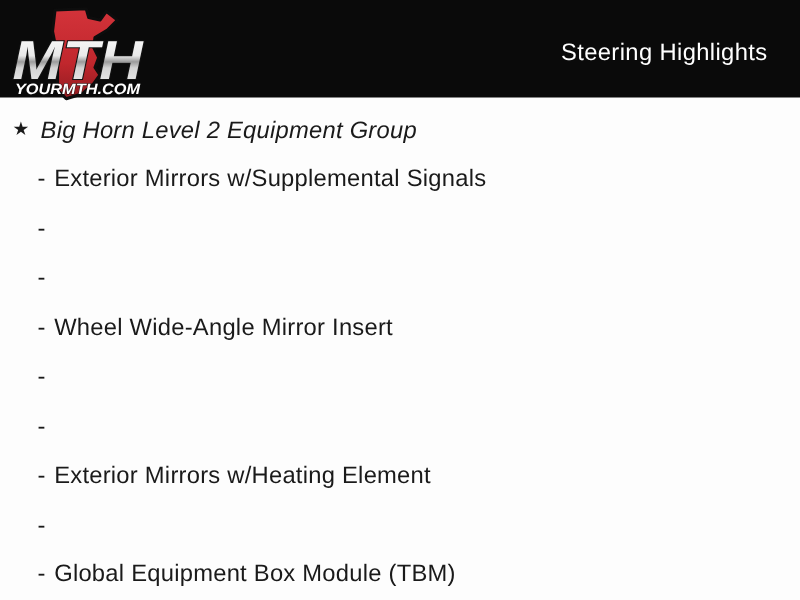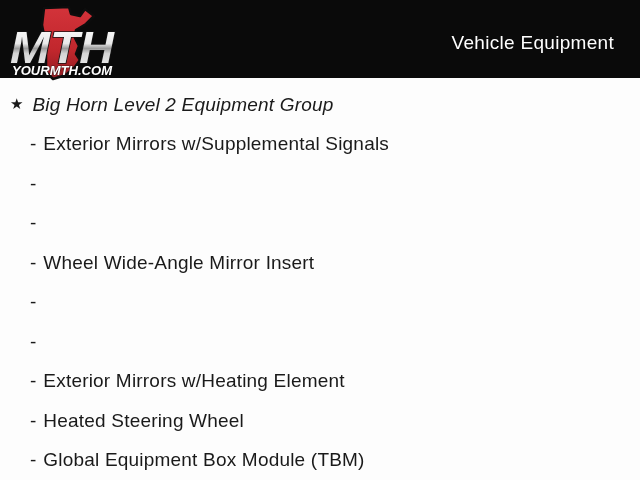--- a/index.html
+++ b/index.html
@@ -60,21 +60,21 @@
             <stop offset="60%" stop-color="#c1272d"></stop>
             <stop offset="100%" stop-color="#8f1b20"></stop>
           </linearGradient>
         </defs>
         <path d="M 36,3 L 61,2 L 63,9 L 72,11 L 77,4 L 86,11 L 78,19 L 68,25 L 67,33 L 71,41 L 68,49 L 72,55 L 67,62 L 58,70 L 45,74 L 38,67 L 38,40 L 34,20 Z" fill="url(#redshade)" stroke="#0d0d0d" stroke-width="2.5" stroke-linejoin="round"></path>
         <text x="2" y="58" font-size="44" font-weight="bold" font-style="italic" font-family="Liberation Sans, sans-serif" fill="url(#chrome)" stroke="#141414" stroke-width="1.6" paint-order="stroke" textLength="104" lengthAdjust="spacingAndGlyphs">MTH</text>
         <text x="4" y="70" font-size="12" font-weight="bold" font-style="italic" font-family="Liberation Sans, sans-serif" fill="#ffffff" stroke="#0a0a0a" stroke-width="0.6" paint-order="stroke" textLength="100" lengthAdjust="spacingAndGlyphs">YOURMTH.COM</text>
       </svg>
     </div>
 
-    <div class="header-title">Vehicle Equipment</div>
+    <div class="header-title">Steering Highlights</div>
   </header>
 
   <main class="content">
 
     <div class="row group-row">
       <span class="star">★</span>
       <span class="group-label">Big Horn Level 2 Equipment Group</span>
     </div>
 
     <div id="items-container">
@@ -104,21 +104,20 @@
         <span class="dash">-</span>
       </div>
     
       <div class="row item-row">
         <span class="dash">-</span>
         <span class="item-label">Exterior Mirrors w/Heating Element</span>
       </div>
     
       <div class="row item-row">
         <span class="dash">-</span>
-        <span class="item-label">Heated Steering Wheel</span>
       </div>
     
       <div class="row item-row">
         <span class="dash">-</span>
         <span class="item-label">Global Equipment Box Module (TBM)</span>
       </div>
     </div>
 
   </main>
 </div>

